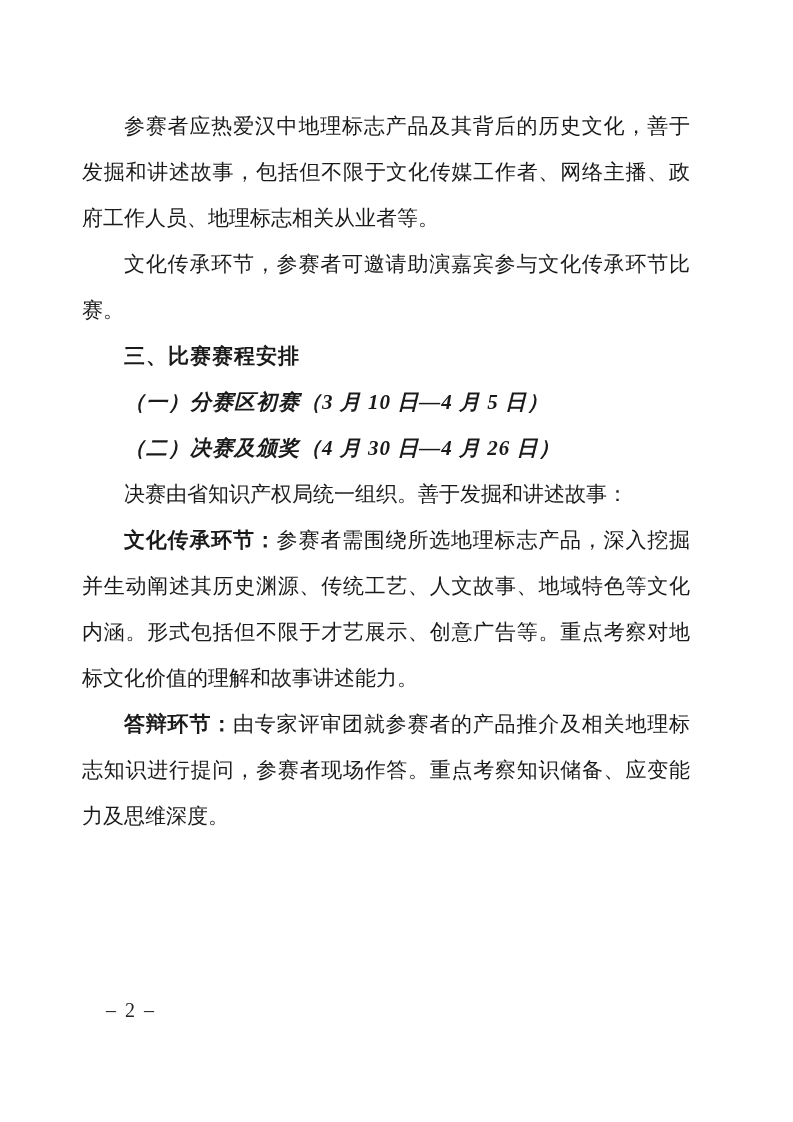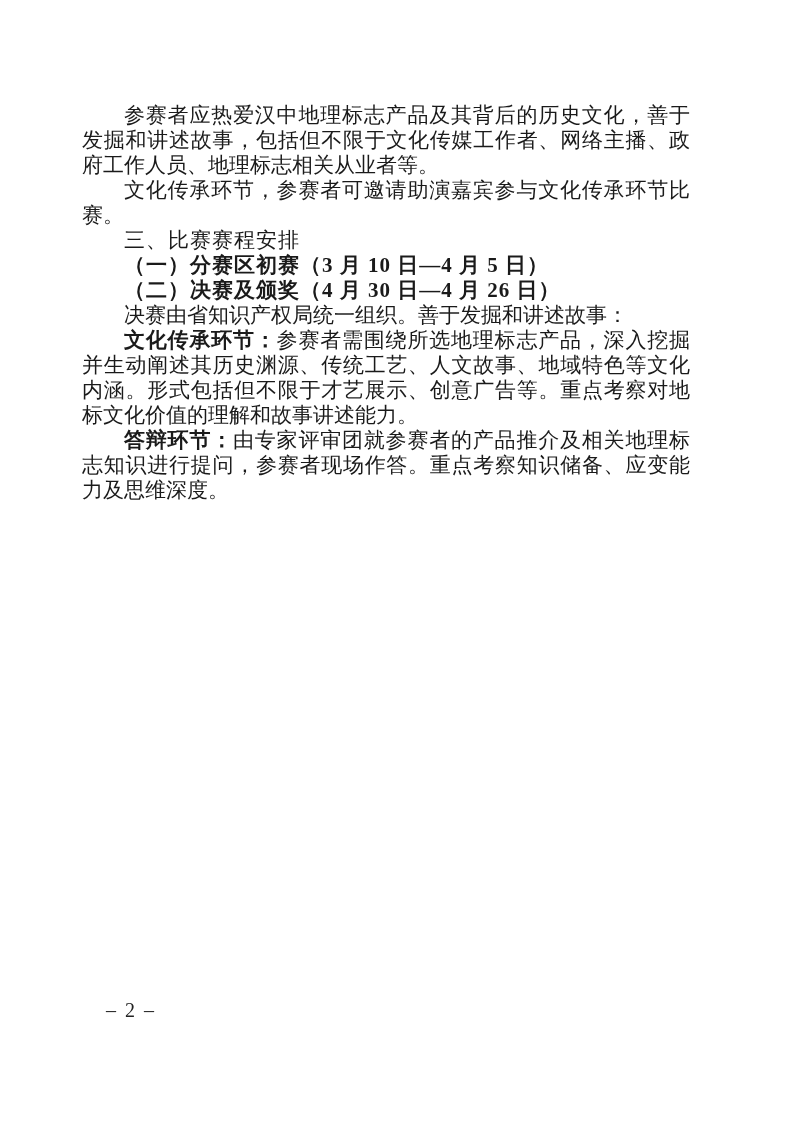--- a/index.html
+++ b/index.html
@@ -19,39 +19,40 @@
     inset: 0;
     background: #ffffff;
   }
   .content {
     position: absolute;
     left: 82px;
     top: 103px;
     width: 608px;
     font-family: "Liberation Serif", "DejaVu Serif", serif;
     font-size: 21px;
-    line-height: 25px;
+    line-height: 46px;
     text-align: justify;
     text-justify: inter-ideograph;
     color: #1a1a1a;
   }
   .content p {
     margin: 0;
     padding: 0;
     text-indent: 2em;
   }
   
   .h-section {
     font-family: "DejaVu Sans", "Liberation Sans", sans-serif;
-    font-weight: normal;
+    font-weight: bold;
     letter-spacing: 1px;
   }
   
   .h-sub {
     font-weight: bold;
+    font-style: italic;
     letter-spacing: 1px;
   }
   
   .runin {
     font-family: "DejaVu Sans", "Liberation Sans", sans-serif;
     font-weight: bold;
   }
   .pagenum {
     position: absolute;
     left: 106px;

